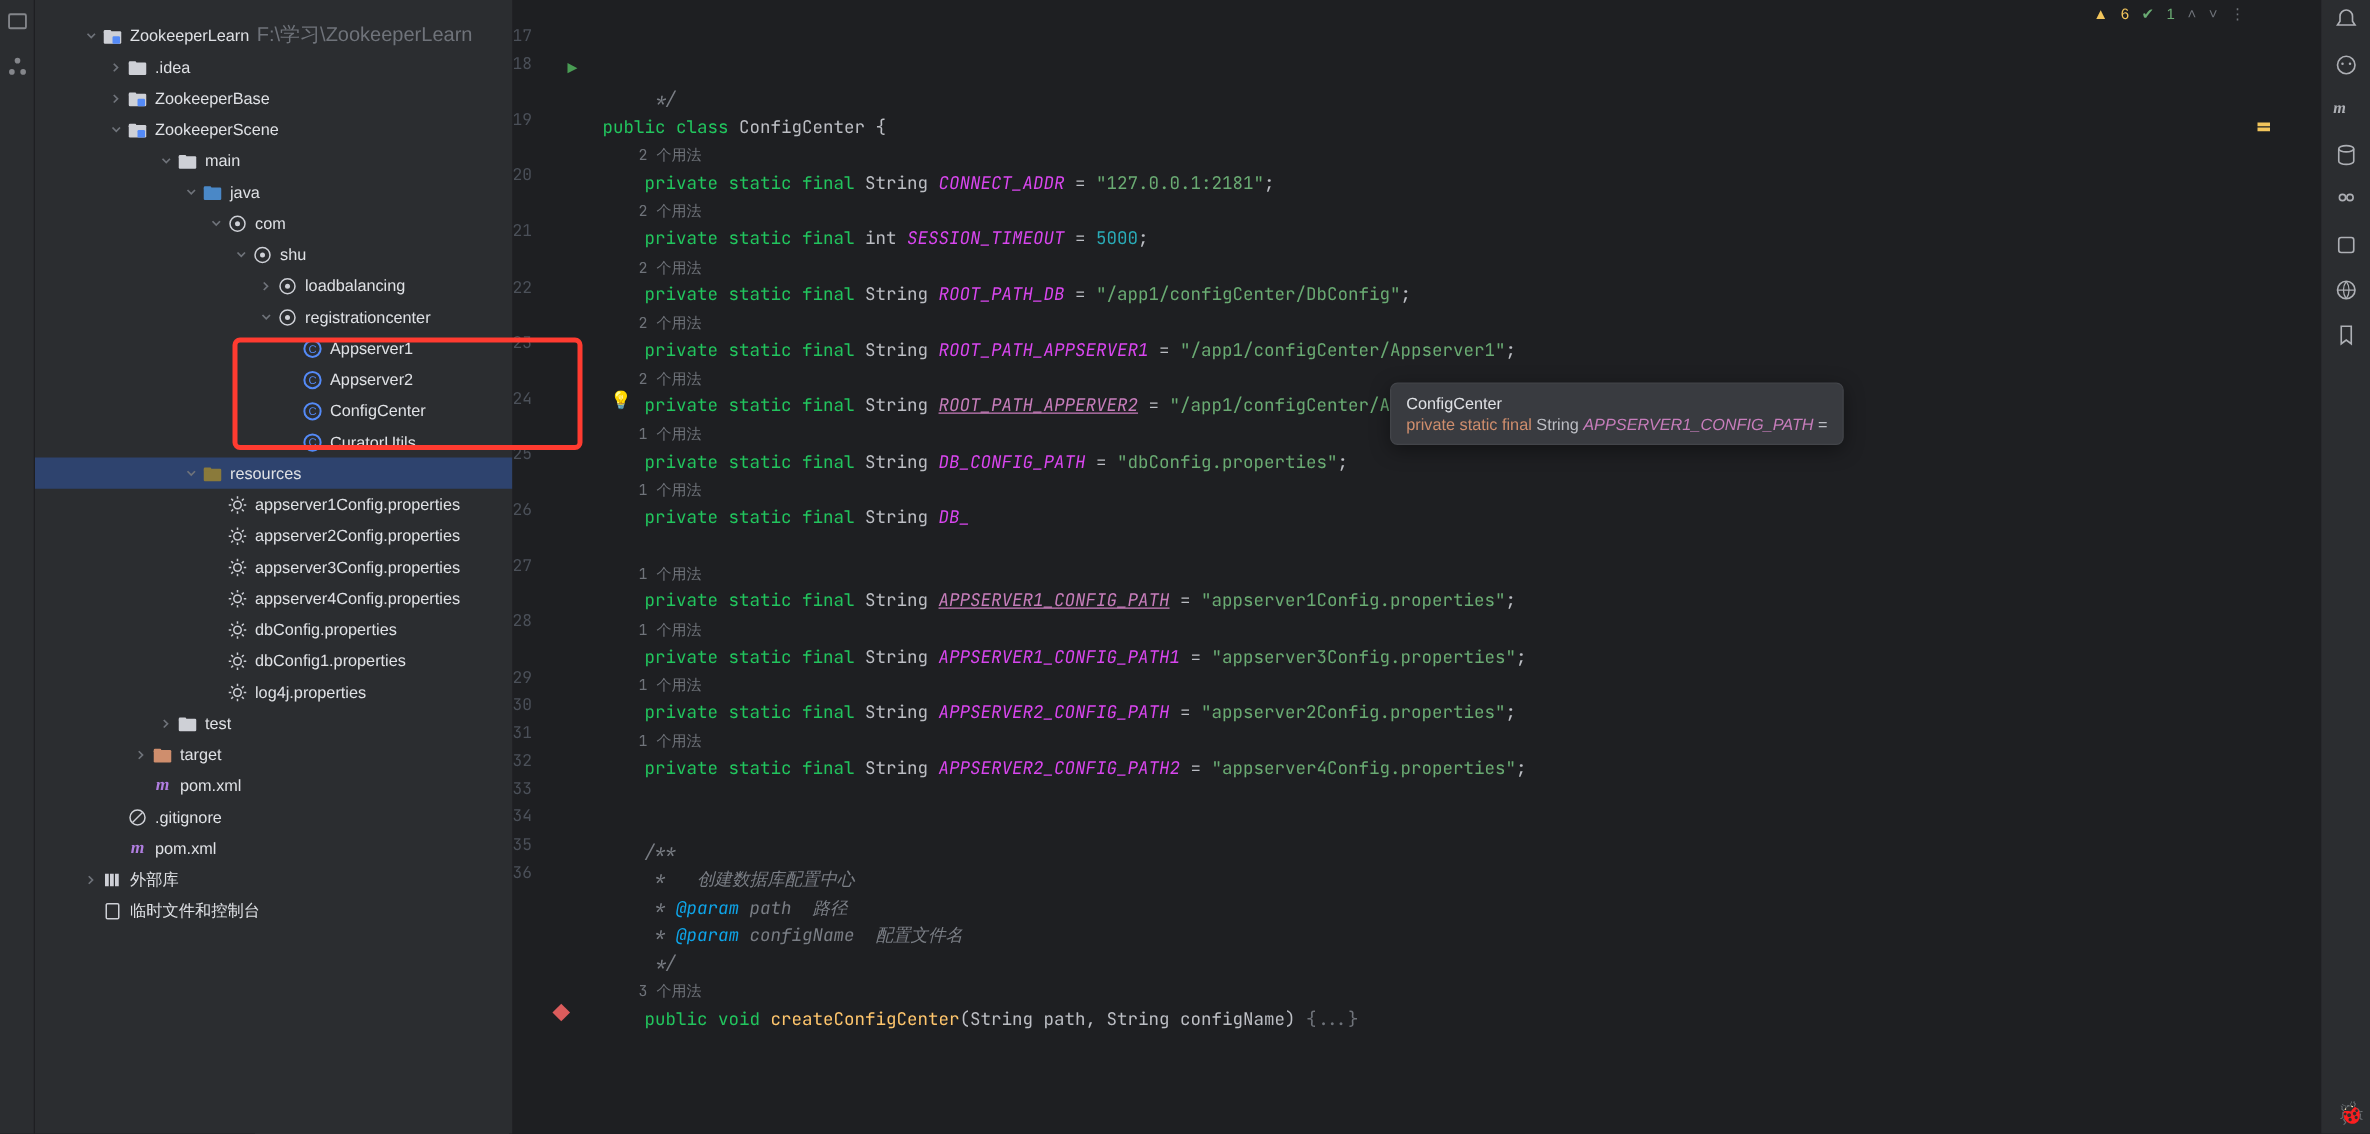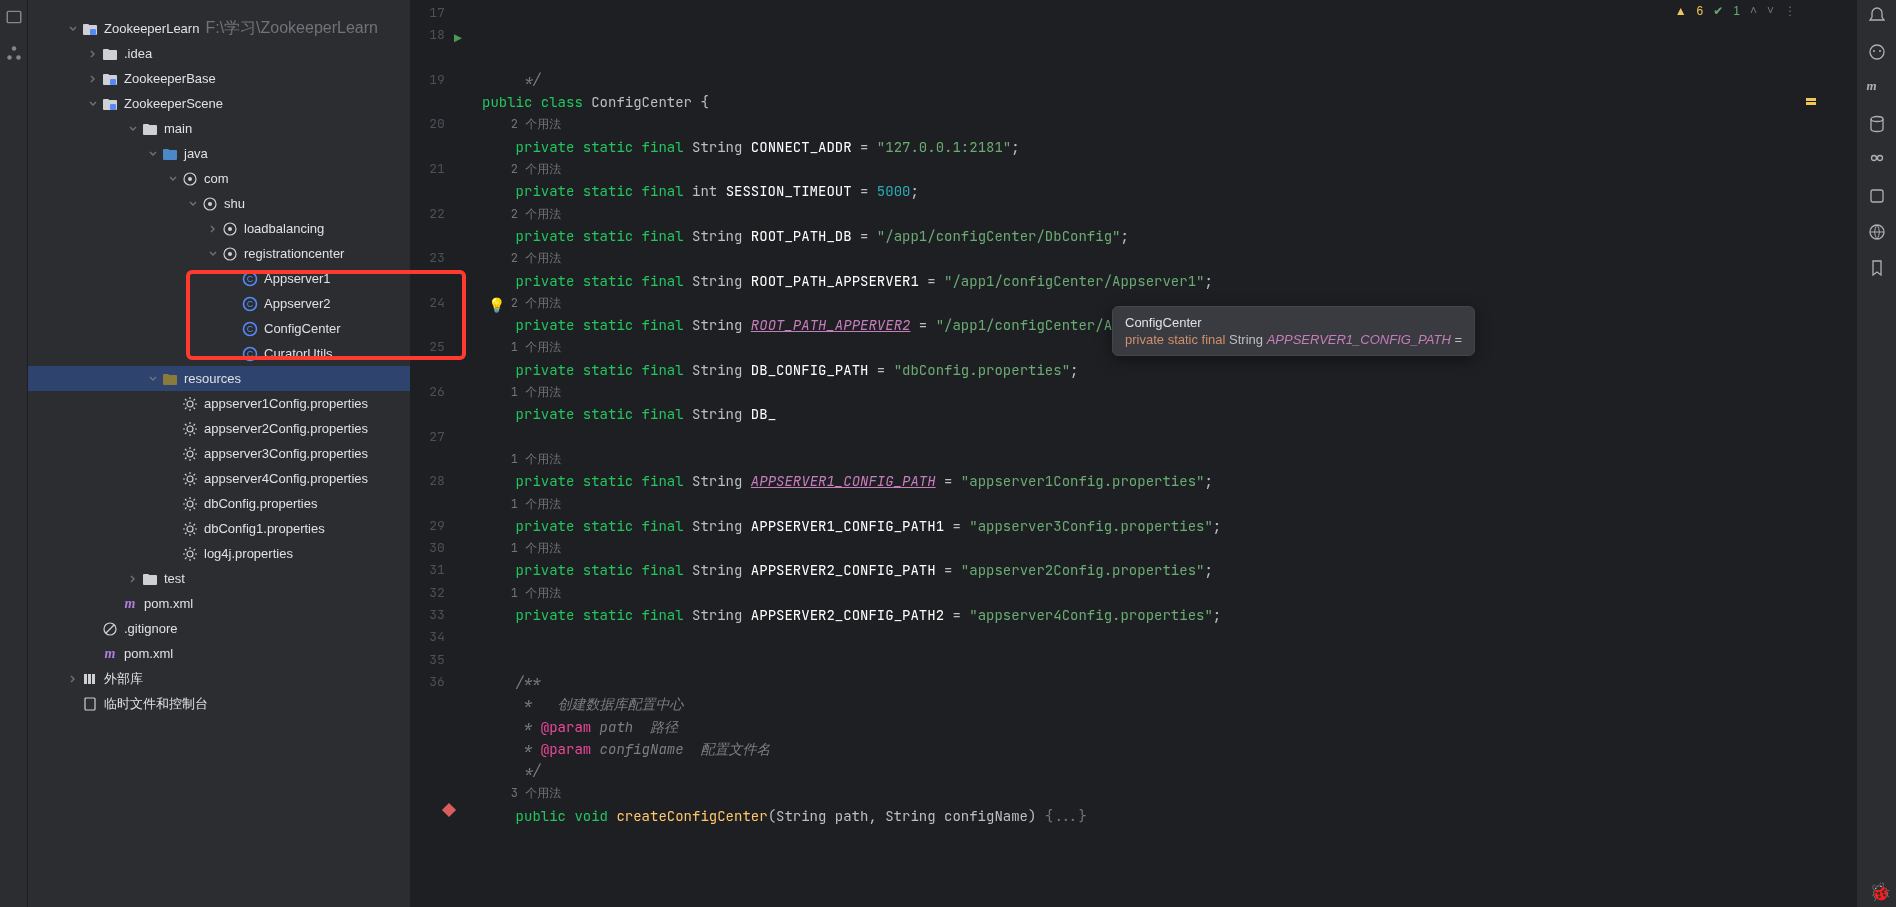--- a/index.html
+++ b/index.html
@@ -14,35 +14,35 @@
   .trow.sel{background:#2e436e;}
   .chev{width:18px;display:flex;justify-content:center;align-items:center;color:#6f737a;}
   .chev svg{width:10px;height:10px;}
   .ticon{width:16px;height:16px;margin-right:6px;display:flex;align-items:center;justify-content:center;}
   .tlabel{color:#dfe1e5;font-family:-apple-system,"Segoe UI",sans-serif;font-size:13px;}
   .tpath{color:#6f737a;margin-left:6px;font-family:-apple-system,"Segoe UI",sans-serif;font-size:16px;}
   .pad{flex-shrink:0;}
   .redbox{position:absolute;border:4px solid #ff3b30;border-radius:6px;pointer-events:none;}
   
   .editor{flex:1;display:flex;background:#1e1f22;position:relative;}
-  .gutter{width:72px;text-align:center;padding-right:18px;color:#4b5059;font-size:13px;line-height:22.3px;padding-top:2px;user-select:none;position:relative;}
+  .gutter{width:72px;text-align:left;padding-right:18px;color:#4b5059;font-size:13px;line-height:22.3px;padding-top:2px;user-select:none;position:relative;margin-top:16px;}
   .gutter .gl{height:22.3px;}
   .gutter .bulb{position:absolute;left:78px;color:#f2c55c;font-size:14px;}
   .gutter .run{position:absolute;left:44px;color:#499c54;}
   .code{flex:1;position:relative;font-size:14px;line-height:22.3px;padding-top:2px;white-space:pre;}
   .code .ln{height:22.3px;}
   .code .usages{color:#6f737a;font-size:12px;height:22.3px;display:flex;align-items:center;}
   .kw{color:#22c55e;}
   .type{color:#bcbec4;}
-  .fld{color:#ffffff;}
+  .fld{color:#d946ef;font-style:italic;}
   .fld-u{color:#c77dbb;font-style:italic;text-decoration:underline;}
   .str{color:#6aab73;}
   .num{color:#2aacb8;}
   .cm{color:#7a7e85;font-style:italic;}
-  .cmkw{color:#ec4899;text-align:center;}
+  .cmkw{color:#0ea5e9;font-style:italic;text-align:center;}
   .fn{color:#ffc66d;}
   .pn{color:#bcbec4;}
   .fold{color:#6f737a;}
   .curline{position:absolute;left:0;right:0;height:22.3px;background:#26282e;z-index:-1;}
   .diamond{position:absolute;left:-38px;width:10px;height:10px;background:#db5c5c;transform:rotate(45deg);}
   .tooltip{position:absolute;background:#393b40;border:1px solid #43454a;border-radius:6px;padding:8px 12px;font-family:-apple-system,"Segoe UI",sans-serif;font-size:13px;box-shadow:0 4px 16px rgba(0,0,0,.4);}
   .tooltip .t1{color:#dfe1e5;margin-bottom:2px;}
   .tooltip .t2{}
   .tooltip .t2 .kw2{color:#cf8e6d;}
   .tooltip .t2 .ty2{color:#bcbec4;}
@@ -381,20 +381,35 @@
         <span class="ticon">
           <svg width="16" height="16" viewBox="0 0 16 16">
             <rect x="1" y="4" width="14" height="10" rx="1" class="folder"></rect>
             <rect x="1" y="3" width="6" height="3" rx="1" class="folder"></rect>
           </svg>
         </span>
         <span class="tlabel">test</span>
       </div>
       <div class="trow">
         <span class="pad" style="width:76px"></span>
+        <span class="chev">
+          <svg viewBox="0 0 10 10">
+            <path d="M3 2l3 3-3 3" fill="none" stroke="#6f737a" stroke-width="1.4"></path>
+          </svg>
+        </span>
+        <span class="ticon">
+          <svg width="16" height="16" viewBox="0 0 16 16">
+            <rect x="1" y="4" width="14" height="10" rx="1" class="folder-o"></rect>
+            <rect x="1" y="3" width="6" height="3" rx="1" class="folder-o"></rect>
+          </svg>
+        </span>
+        <span class="tlabel">target</span>
+      </div>
+      <div class="trow">
+        <span class="pad" style="width:76px"></span>
         <span class="chev"></span>
         <span class="ticon">
           <span class="m-ic" style="font-size:14px;">m</span>
         </span>
         <span class="tlabel">pom.xml</span>
       </div>
       <div class="trow">
         <span class="pad" style="width:56px"></span>
         <span class="chev"></span>
         <span class="ticon">

